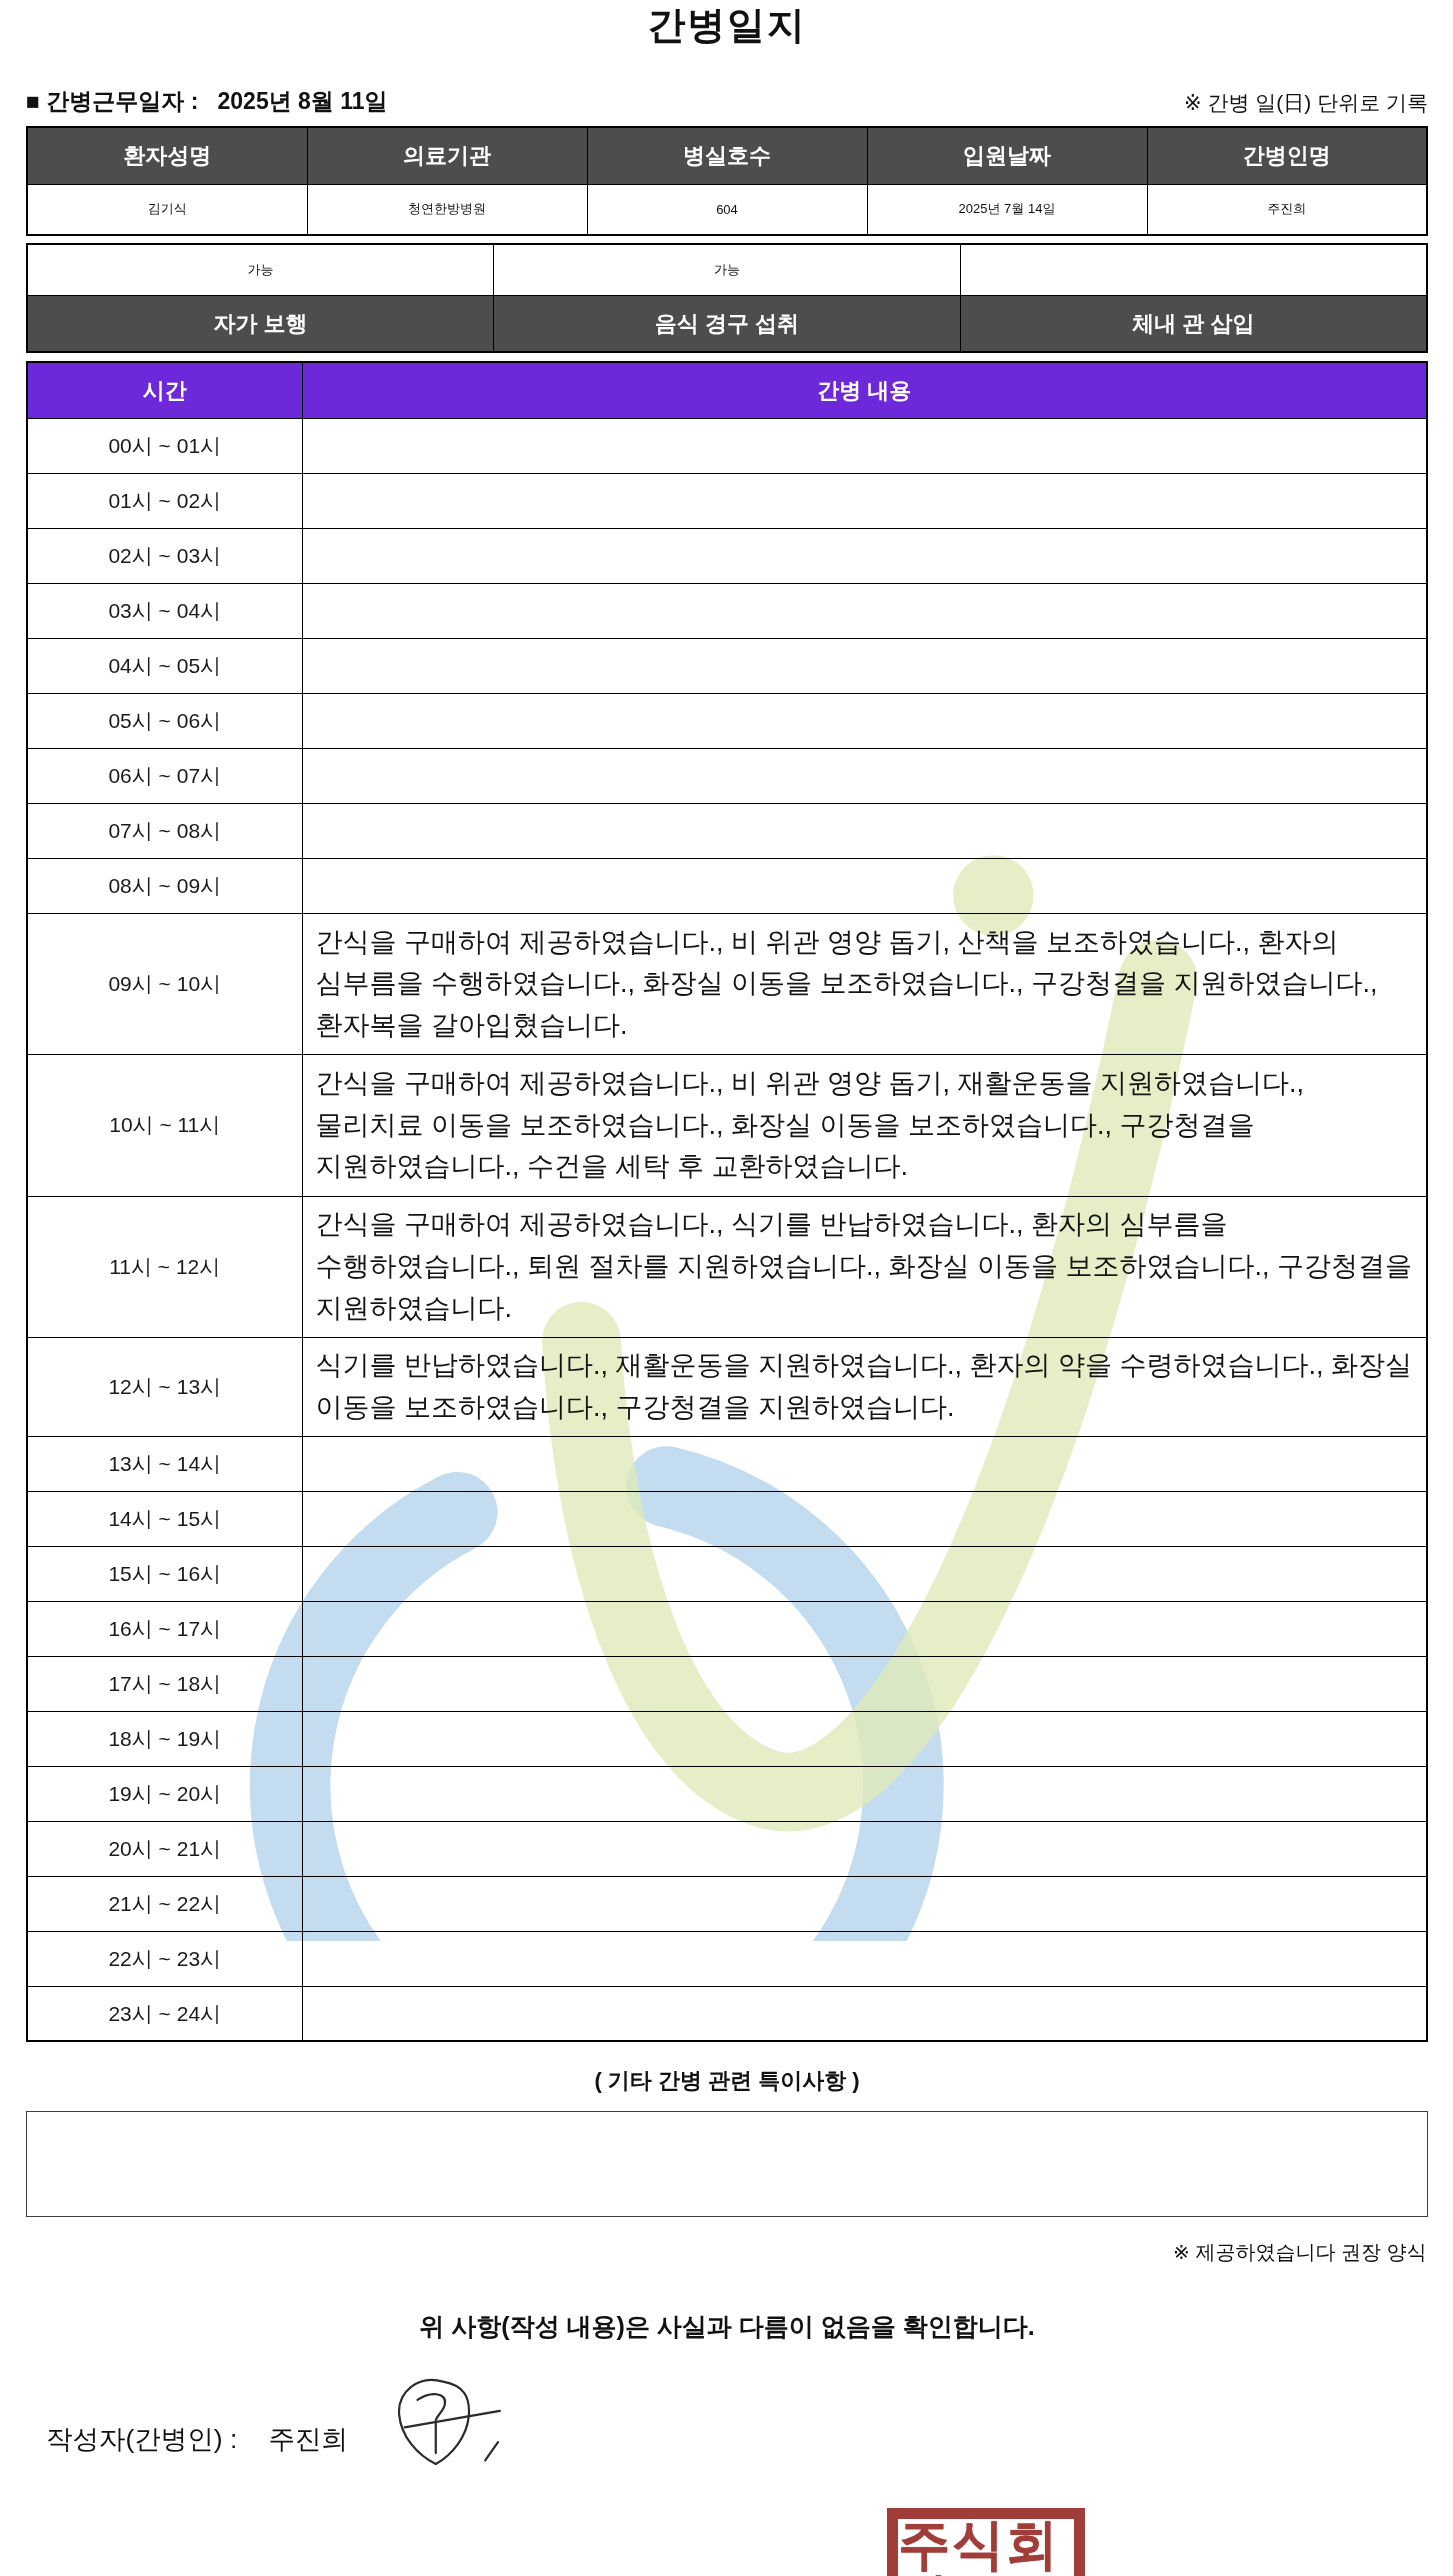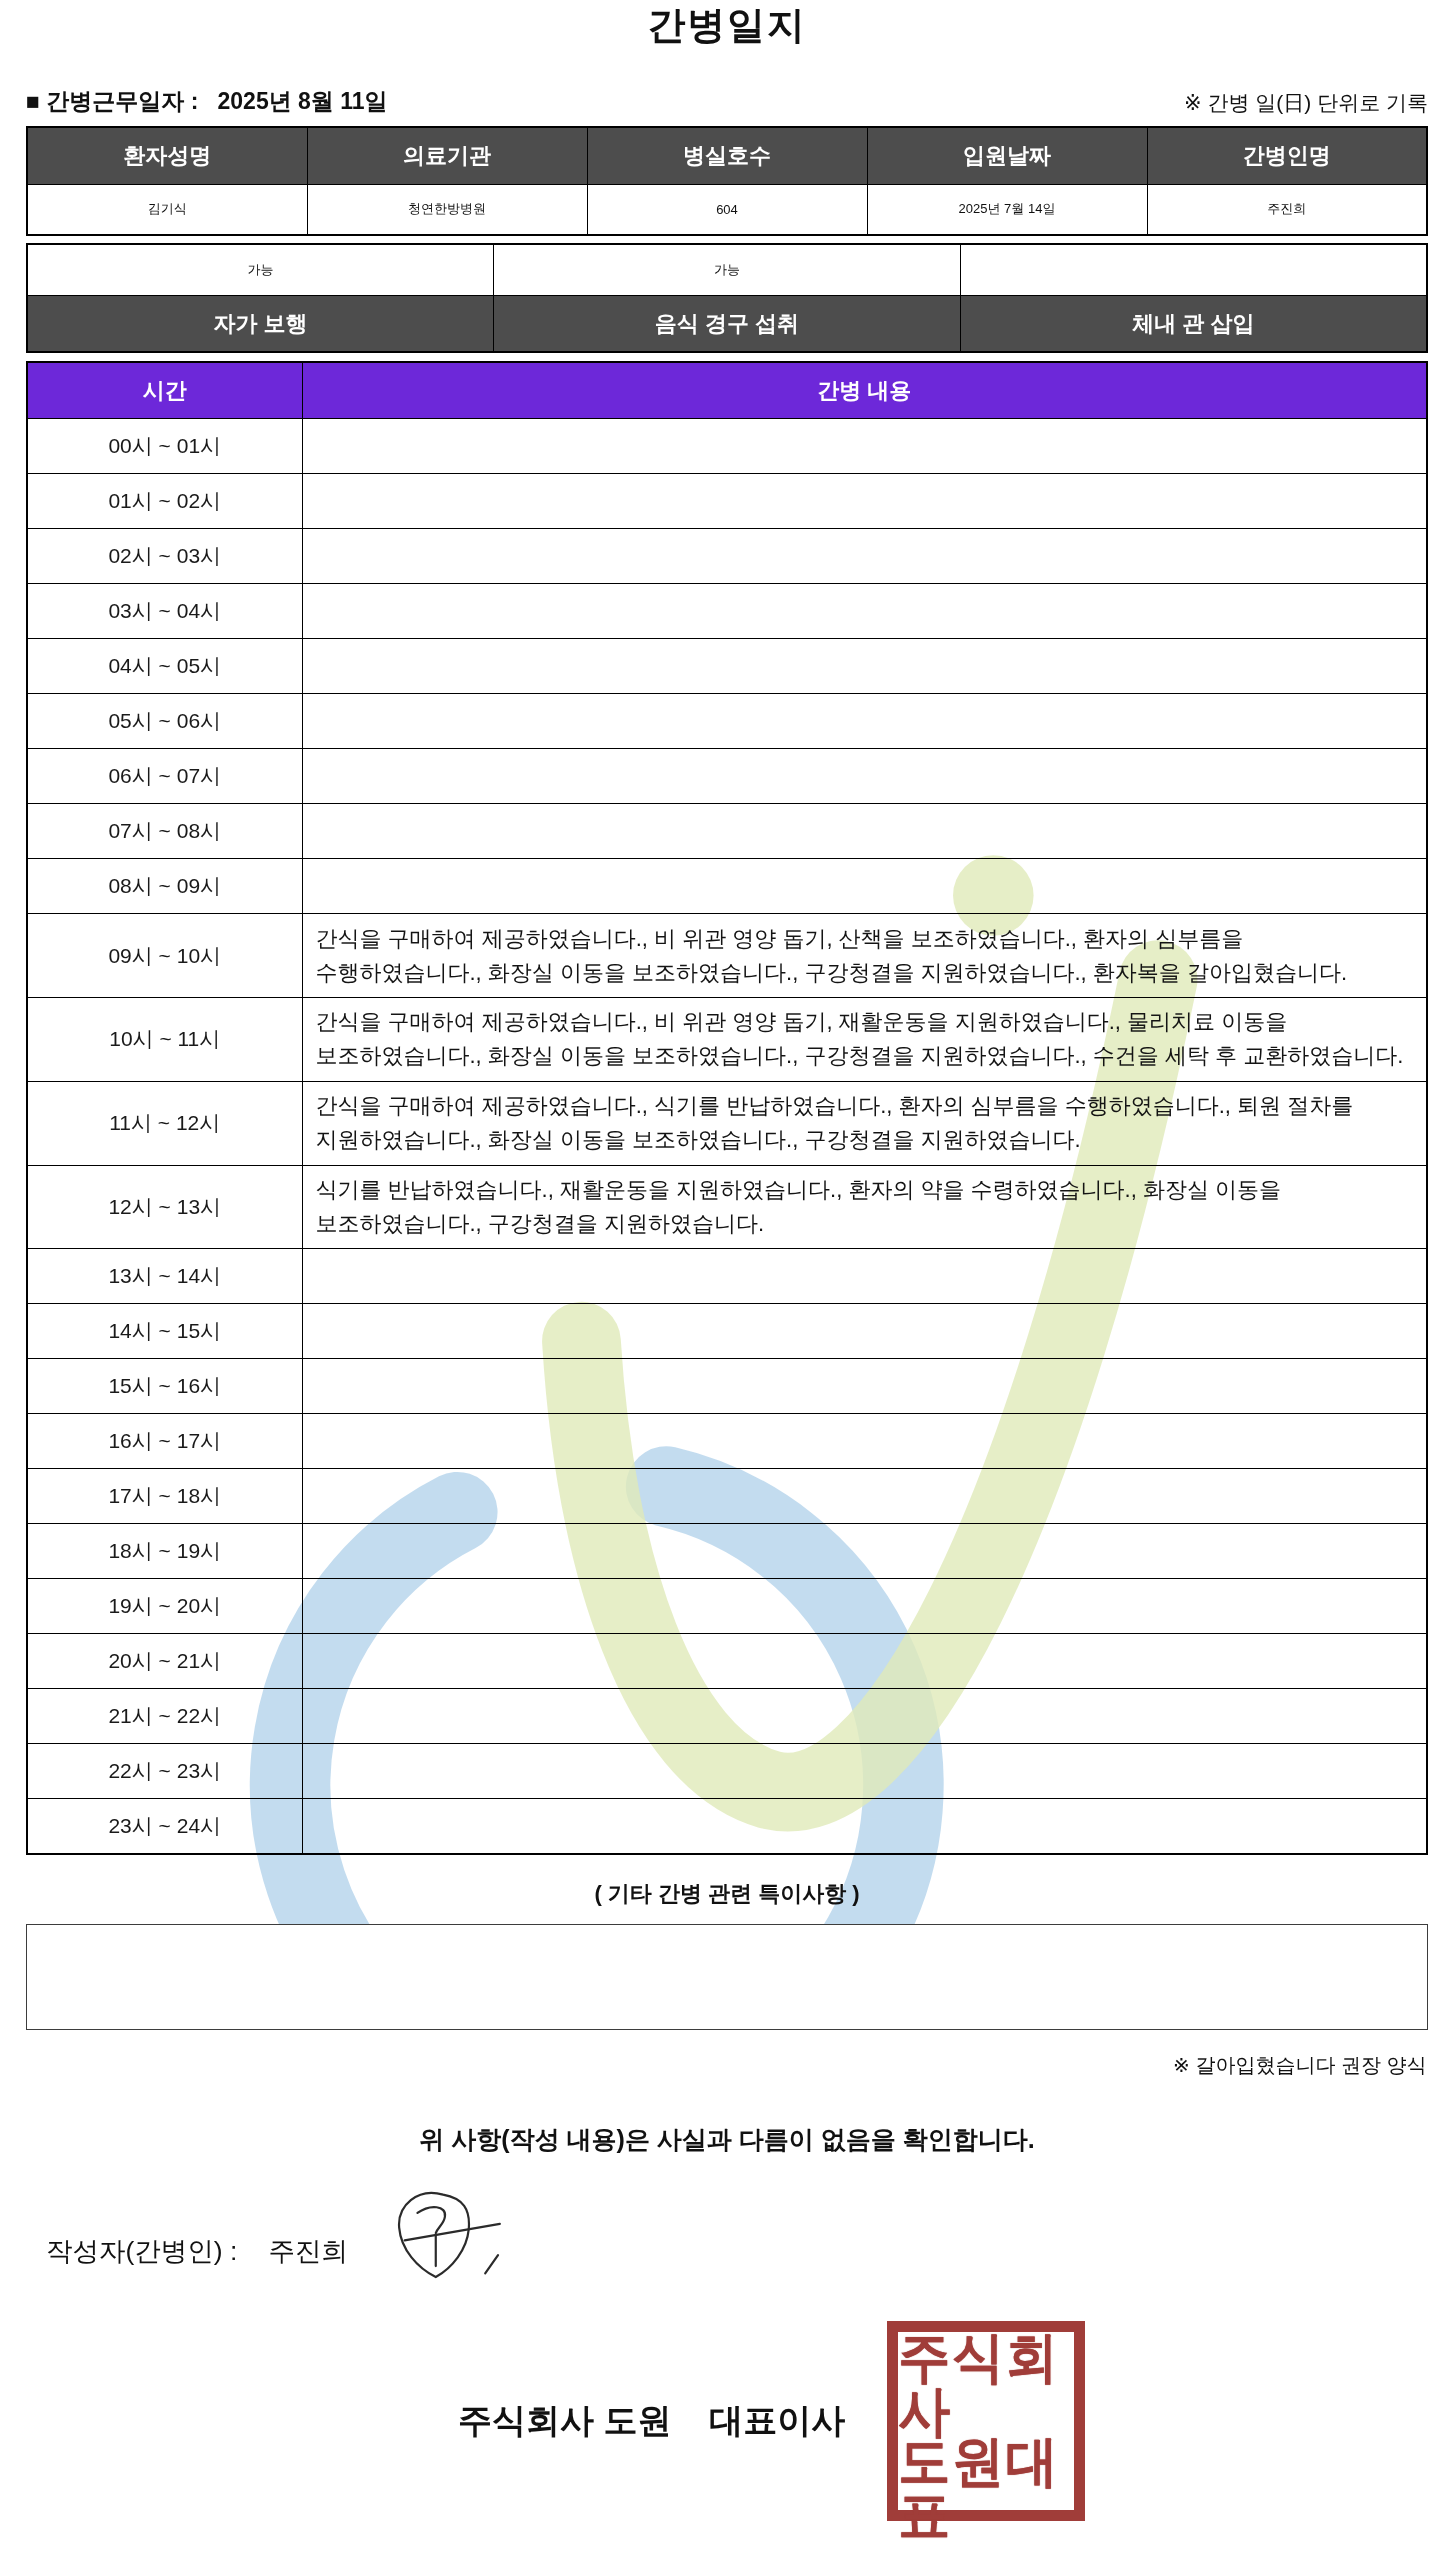--- a/index.html
+++ b/index.html
@@ -24,21 +24,21 @@
 
   table { border-collapse:collapse; width:1402px; margin:0 26px; table-layout:fixed; position:relative; z-index:2; background:transparent;border-radius:30px; }
   th, td { border:1.8px solid #000; }
   .info-table { border:2.7px solid #000; margin-bottom:7.3px; }
   .info-table th { background:#4d4d4d; color:#fff; font-size:22px; font-weight:bold; height:57px; }
   .info-table td { background:transparent; font-size:13px; text-align:center; height:51px; }
 
   .care-table { border:2.7px solid #000; }
   .care-table th { background:#6d28d9; color:#fff; font-size:22px; font-weight:bold; height:57px; }
   .care-table td.time-cell { text-align:center; font-size:21px; color:#1a1a1a; width:275px; }
-  .care-table td.content-cell { font-size:22px; line-height:1.55; color:#141414; padding:7.3px 13px; text-align:left; word-break:keep-all; }
+  .care-table td.content-cell { font-size:27px; line-height:1.55; color:#141414; padding:7.3px 13px; text-align:left; word-break:keep-all; }
   .care-table td.empty { height:55px; }
 
   .notes-title { text-align:center; font-size:22px; font-weight:bold; margin-top:24px; position:relative; z-index:2; }
   .notes-box { width:1402px; height:106px; margin:14.6px 26px 0 26px; border:1.8px solid #3d3d3d; background:#fff; position:relative; z-index:2; }
   .form-note { text-align:right; font-size:20px; margin:22px 27.5px 0 0; position:relative; z-index:2; }
 
   .statement { text-align:center; font-size:25px; font-weight:bold; margin-top:44px; position:relative; z-index:2; }
 
   .writer-row { display:flex; align-items:center; margin:57px 0 0 46px; font-size:26.5px; position:relative; z-index:2; }
   .writer-row .label { margin-right:31px; }
@@ -228,21 +228,21 @@
         </tr>
         <tr>
           <td class="time-cell">23시 ~ 24시</td>
           <td class="content-cell empty"></td>
         </tr>
       </tbody>
   </table>
 
   <div class="notes-title">( 기타 간병 관련 특이사항 )</div>
   <div class="notes-box"></div>
-  <div class="form-note">※ 갈아입혔습니다 권장 양식</div>
+  <div class="form-note">※ 제공하였습니다 권장 양식</div>
 
   <div class="statement">위 사항(작성 내용)은 사실과 다름이 없음을 확인합니다.</div>
 
   <div class="writer-row">
     <span class="label">작성자(간병인) :</span>
     <span class="name">주진희</span>
     <svg class="sig" viewBox="0 0 130 110" aria-hidden="true">
       <path d="M 58 6 C 30 -2, 8 18, 10 42 C 12 66, 30 86, 50 96 C 68 86, 84 66, 86 44 C 88 22, 80 10, 58 6 Z" fill="none" stroke="#2b2b2b" stroke-width="2.4" stroke-linecap="round"></path>
       <path d="M 30 26 C 44 16, 62 18, 60 30 C 59 38, 52 42, 50 48" fill="none" stroke="#2b2b2b" stroke-width="2.4" stroke-linecap="round"></path>
       <path d="M 16 56 L 120 38" fill="none" stroke="#2b2b2b" stroke-width="2.4" stroke-linecap="round"></path>

